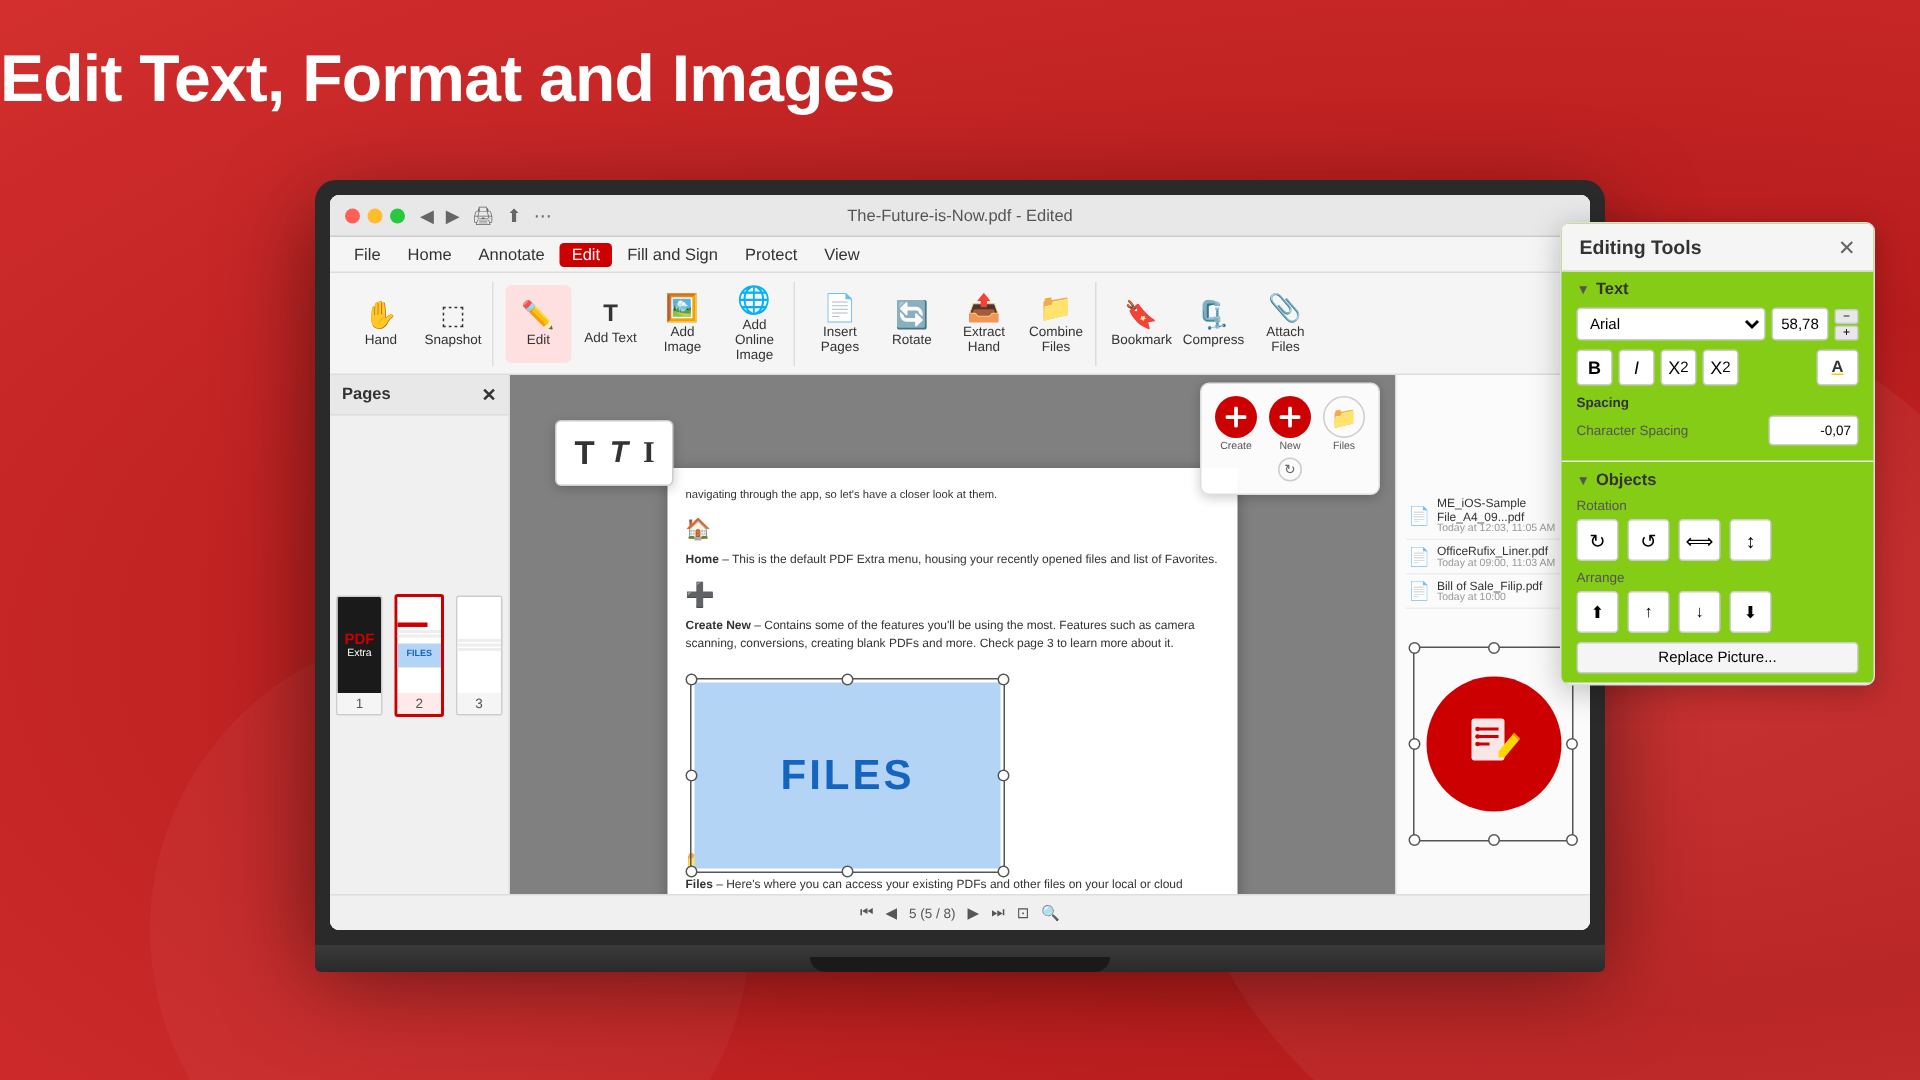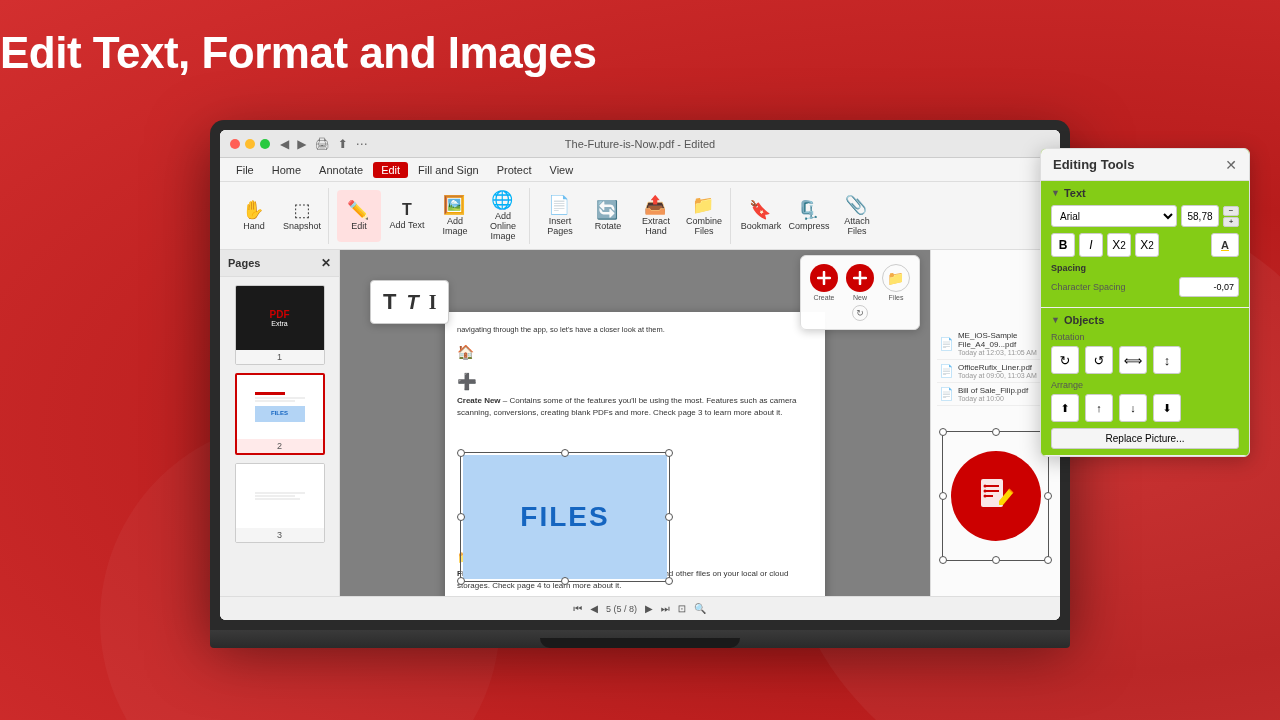--- a/index.html
+++ b/index.html
@@ -223,21 +223,21 @@
       font-weight: 600;
       color: #333;
       border-bottom: 1px solid #ddd;
       background: #e8e8e8;
     }
     .pages-list {
       overflow-y: auto;
       flex: 1;
       padding: 8px 4px;
       display: flex;
-      flex-direction: column;
+      flex-direction: row;
       align-items: center;
       gap: 8px;
     }
     .page-thumb {
       width: 90px;
       background: #fff;
       border: 1px solid #ccc;
       border-radius: 2px;
       overflow: hidden;
     }
@@ -763,20 +763,21 @@
             <div class="pdf-page" style="margin-top: 50px; margin-right: 130px;">
 
               <div style="font-size:7.5px; color:#333; margin-bottom:8px; line-height:1.5;">
                 navigating through the app, so let's have a closer look at them.
               </div>
 
               <div class="pdf-text-block">
                 <div style="display:flex;gap:4px;align-items:flex-start;margin-bottom:4px;">
                   <span style="font-size:14px;">🏠</span>
                 </div>
+                <p><span class="pdf-bold">Home</span> – This is the default PDF Extra menu, housing your recently opened files and list of Favorites.</p>
               </div>
 
               <div class="pdf-text-block" style="margin-top:6px;">
                 <div style="display:flex;gap:4px;align-items:flex-start;margin-bottom:2px;">
                   <span style="color:#cc0000;font-size:16px;font-weight:bold;">➕</span>
                 </div>
                 <p><span class="pdf-bold">Create New</span> – Contains some of the features you'll be using the most. Features such as camera scanning, conversions, creating blank PDFs and more. Check page 3 to learn more about it.</p>
               </div>
 
               <div class="selection-box">

